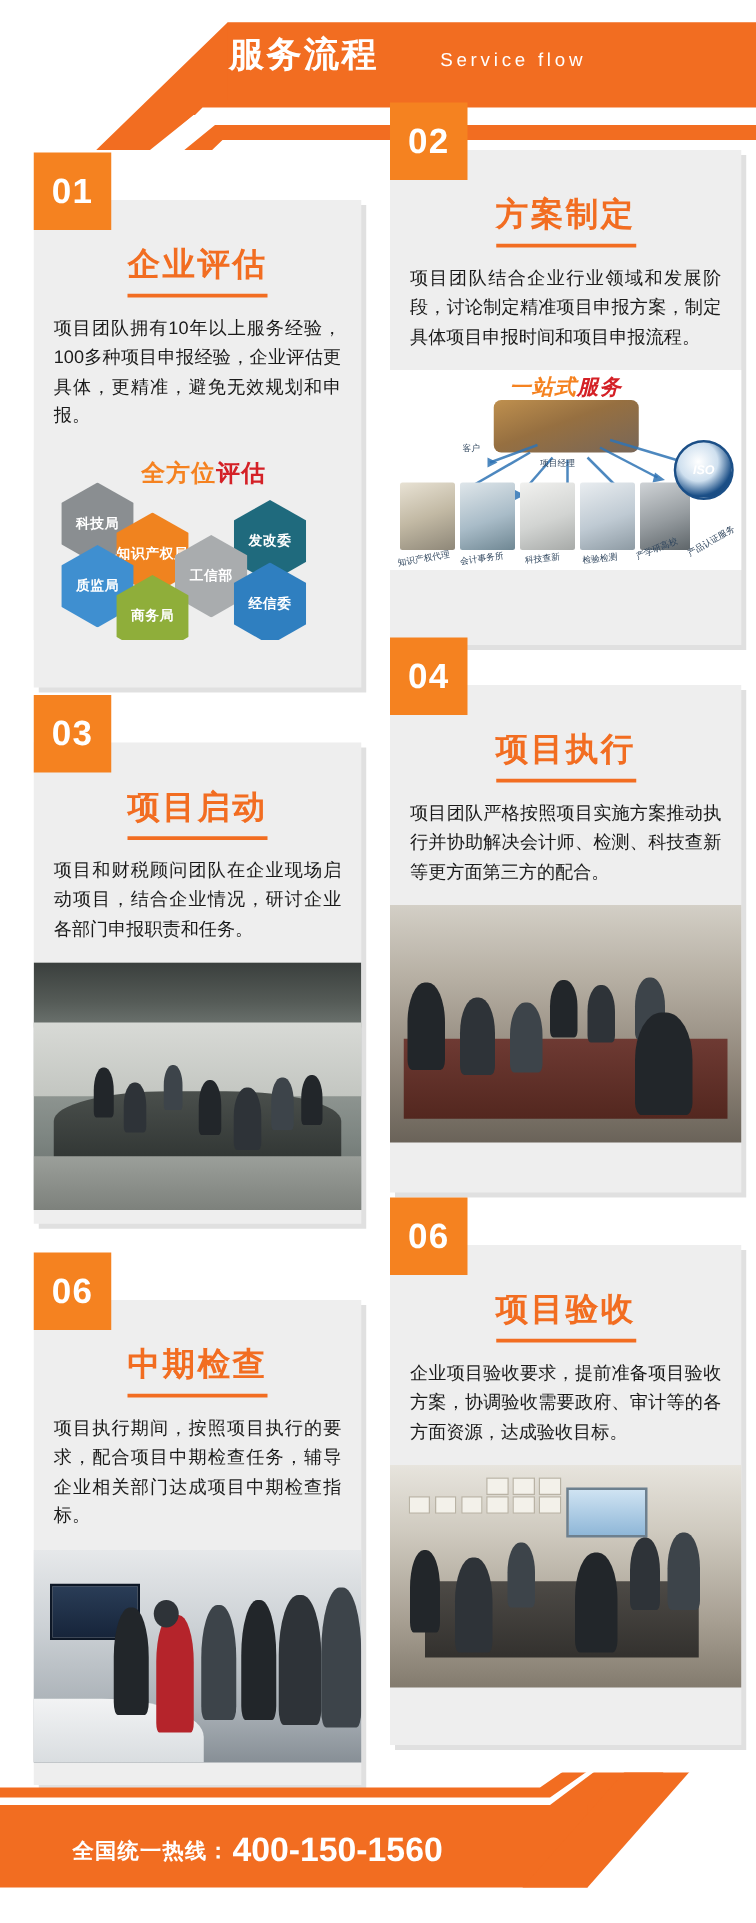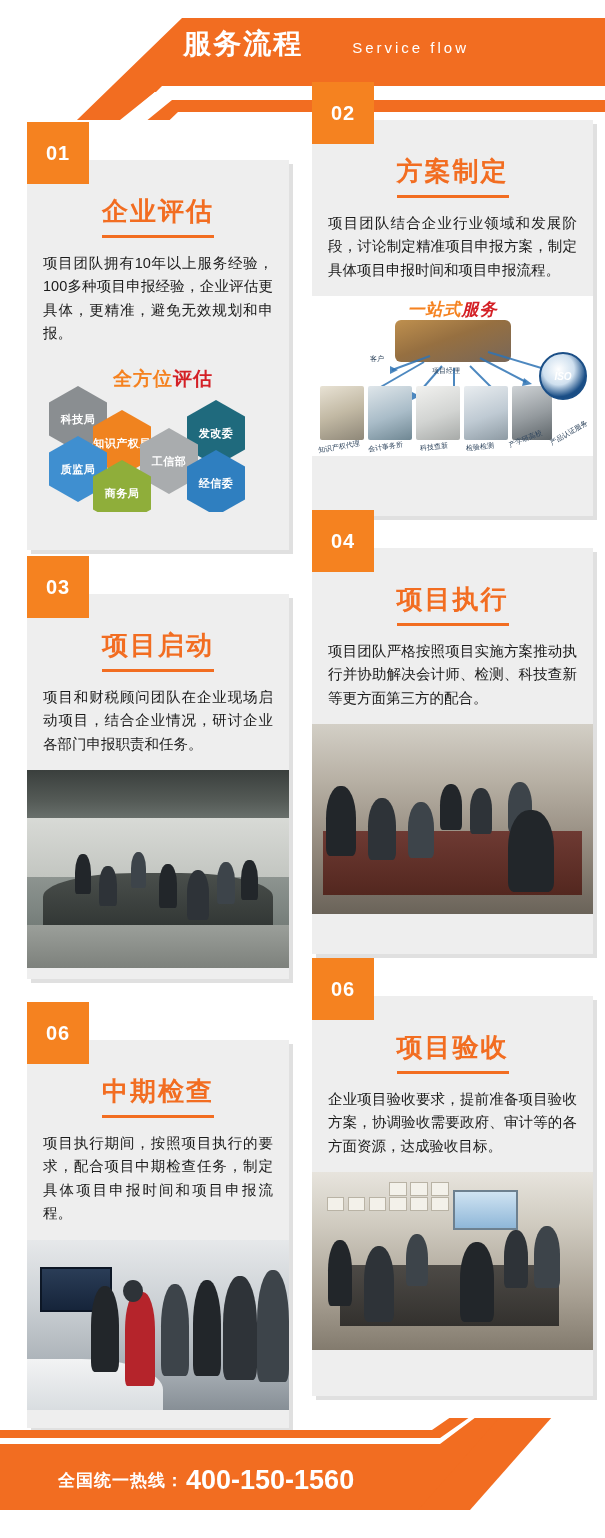--- a/index.html
+++ b/index.html
@@ -47,21 +47,21 @@
     box-shadow:4px 4px 0 0 rgba(0,0,0,0.12);
   }
   .card.left{left:27px;width:262px;}
   .card.right{left:312px;width:281px;}
 
   .num-tab{
     position:absolute;top:-38px;left:0;
     width:62px;height:62px;
     background:#f58220;
     color:#ffffff;
-    font-size:20px;font-weight:bold;
+    font-size:28px;font-weight:bold;
     display:flex;align-items:center;justify-content:center;
     letter-spacing:1px;
     z-index:5;
   }
   .card-head{
     padding:34px 14px 0 14px;
     text-align:center;
   }
   .card-title{
     color:#f26d21;
@@ -292,21 +292,21 @@
         <div class="sil c" style="left:196px;top:58px;width:24px;height:50px;"></div>
         <div class="sil" style="left:196px;top:86px;width:46px;height:82px;"></div>
       </div>
     </div>
 
     <div class="card left" style="top:936px;height:388px;">
       <div class="num-tab">06</div>
       <div class="card-head">
         <span class="card-title">中期检查</span>
       </div>
-      <div class="card-body">项目执行期间，按照项目执行的要求，配合项目中期检查任务，制定具体项目申报时间和项目申报流程。</div>
+      <div class="card-body">项目执行期间，按照项目执行的要求，配合项目中期检查任务，辅导企业相关部门达成项目中期检查指标。</div>
       <div class="photo ph-lobby card-media" style="height:170px;">
         <div class="scr"></div>
           <div class="desk"></div>
         <div class="sil" style="left:64px;top:46px;width:28px;height:86px;"></div>
         <div class="red-coat" style="left:98px;top:52px;width:30px;height:94px;"></div>
         <div class="sil b" style="left:96px;top:40px;width:20px;height:22px;border-radius:50%;"></div>
         <div class="sil c" style="left:134px;top:44px;width:28px;height:92px;"></div>
         <div class="sil" style="left:166px;top:40px;width:28px;height:96px;"></div>
         <div class="sil b" style="left:196px;top:36px;width:34px;height:104px;"></div>
         <div class="sil c" style="left:230px;top:30px;width:32px;height:112px;"></div>

